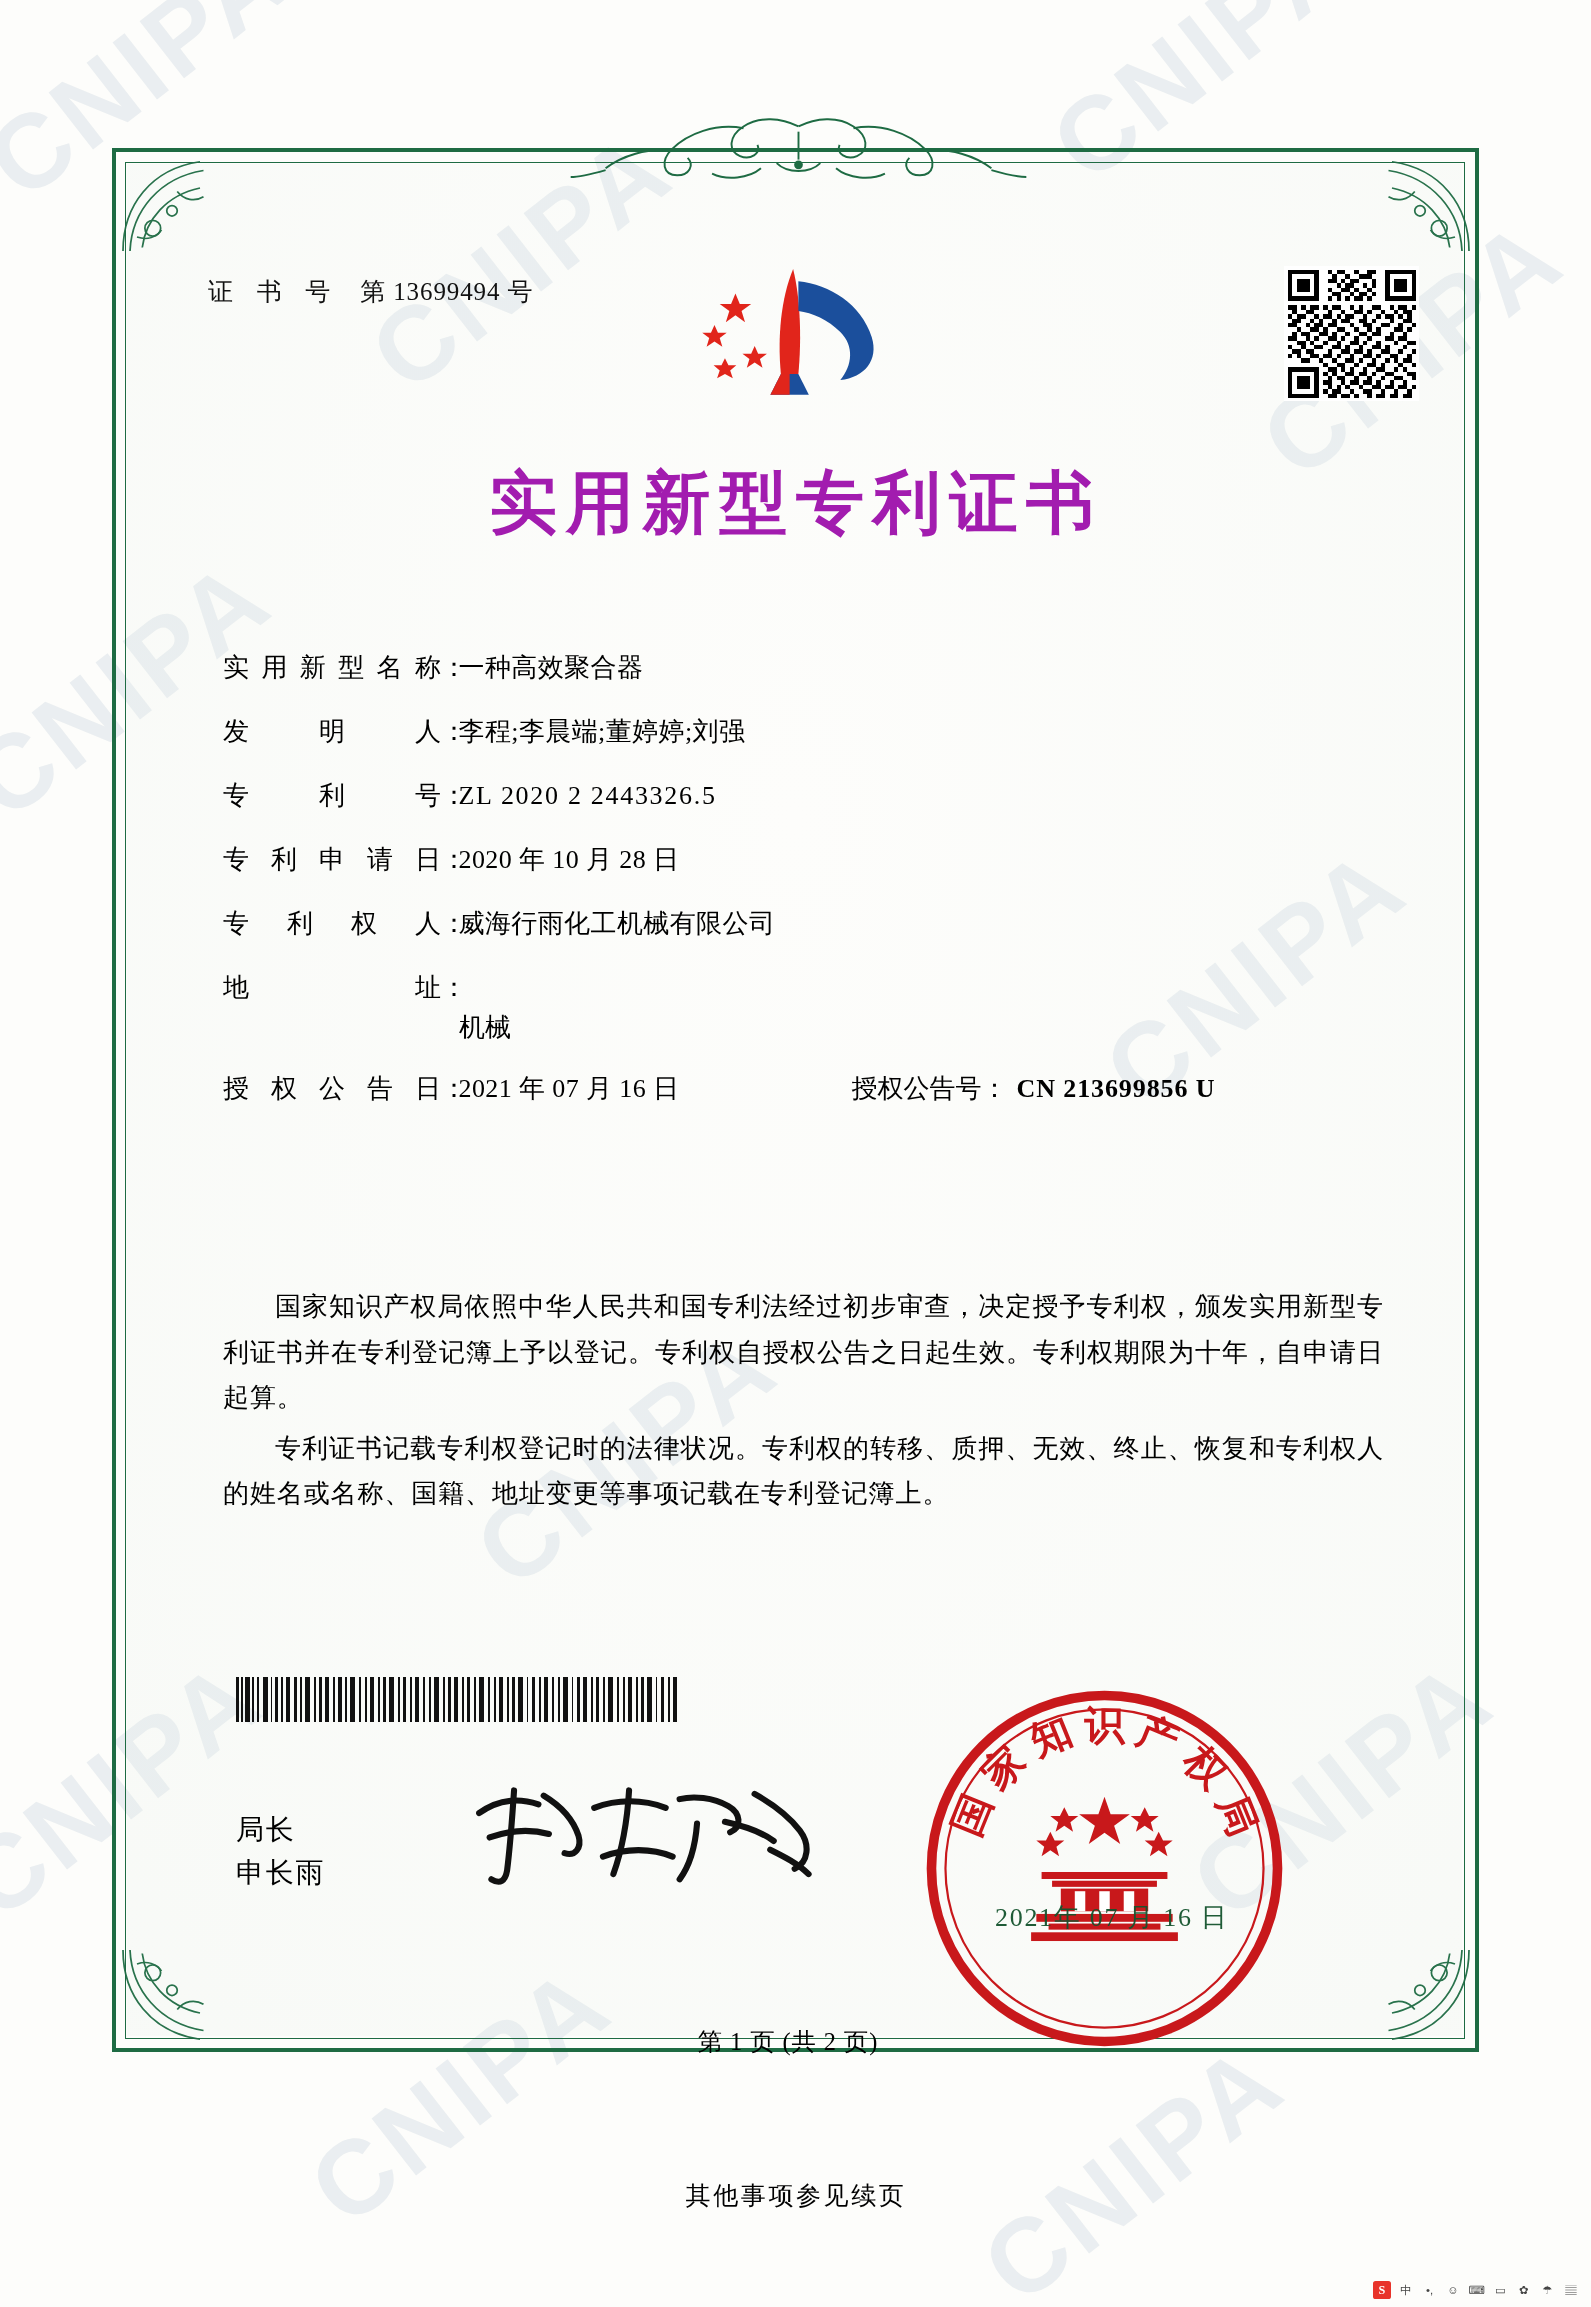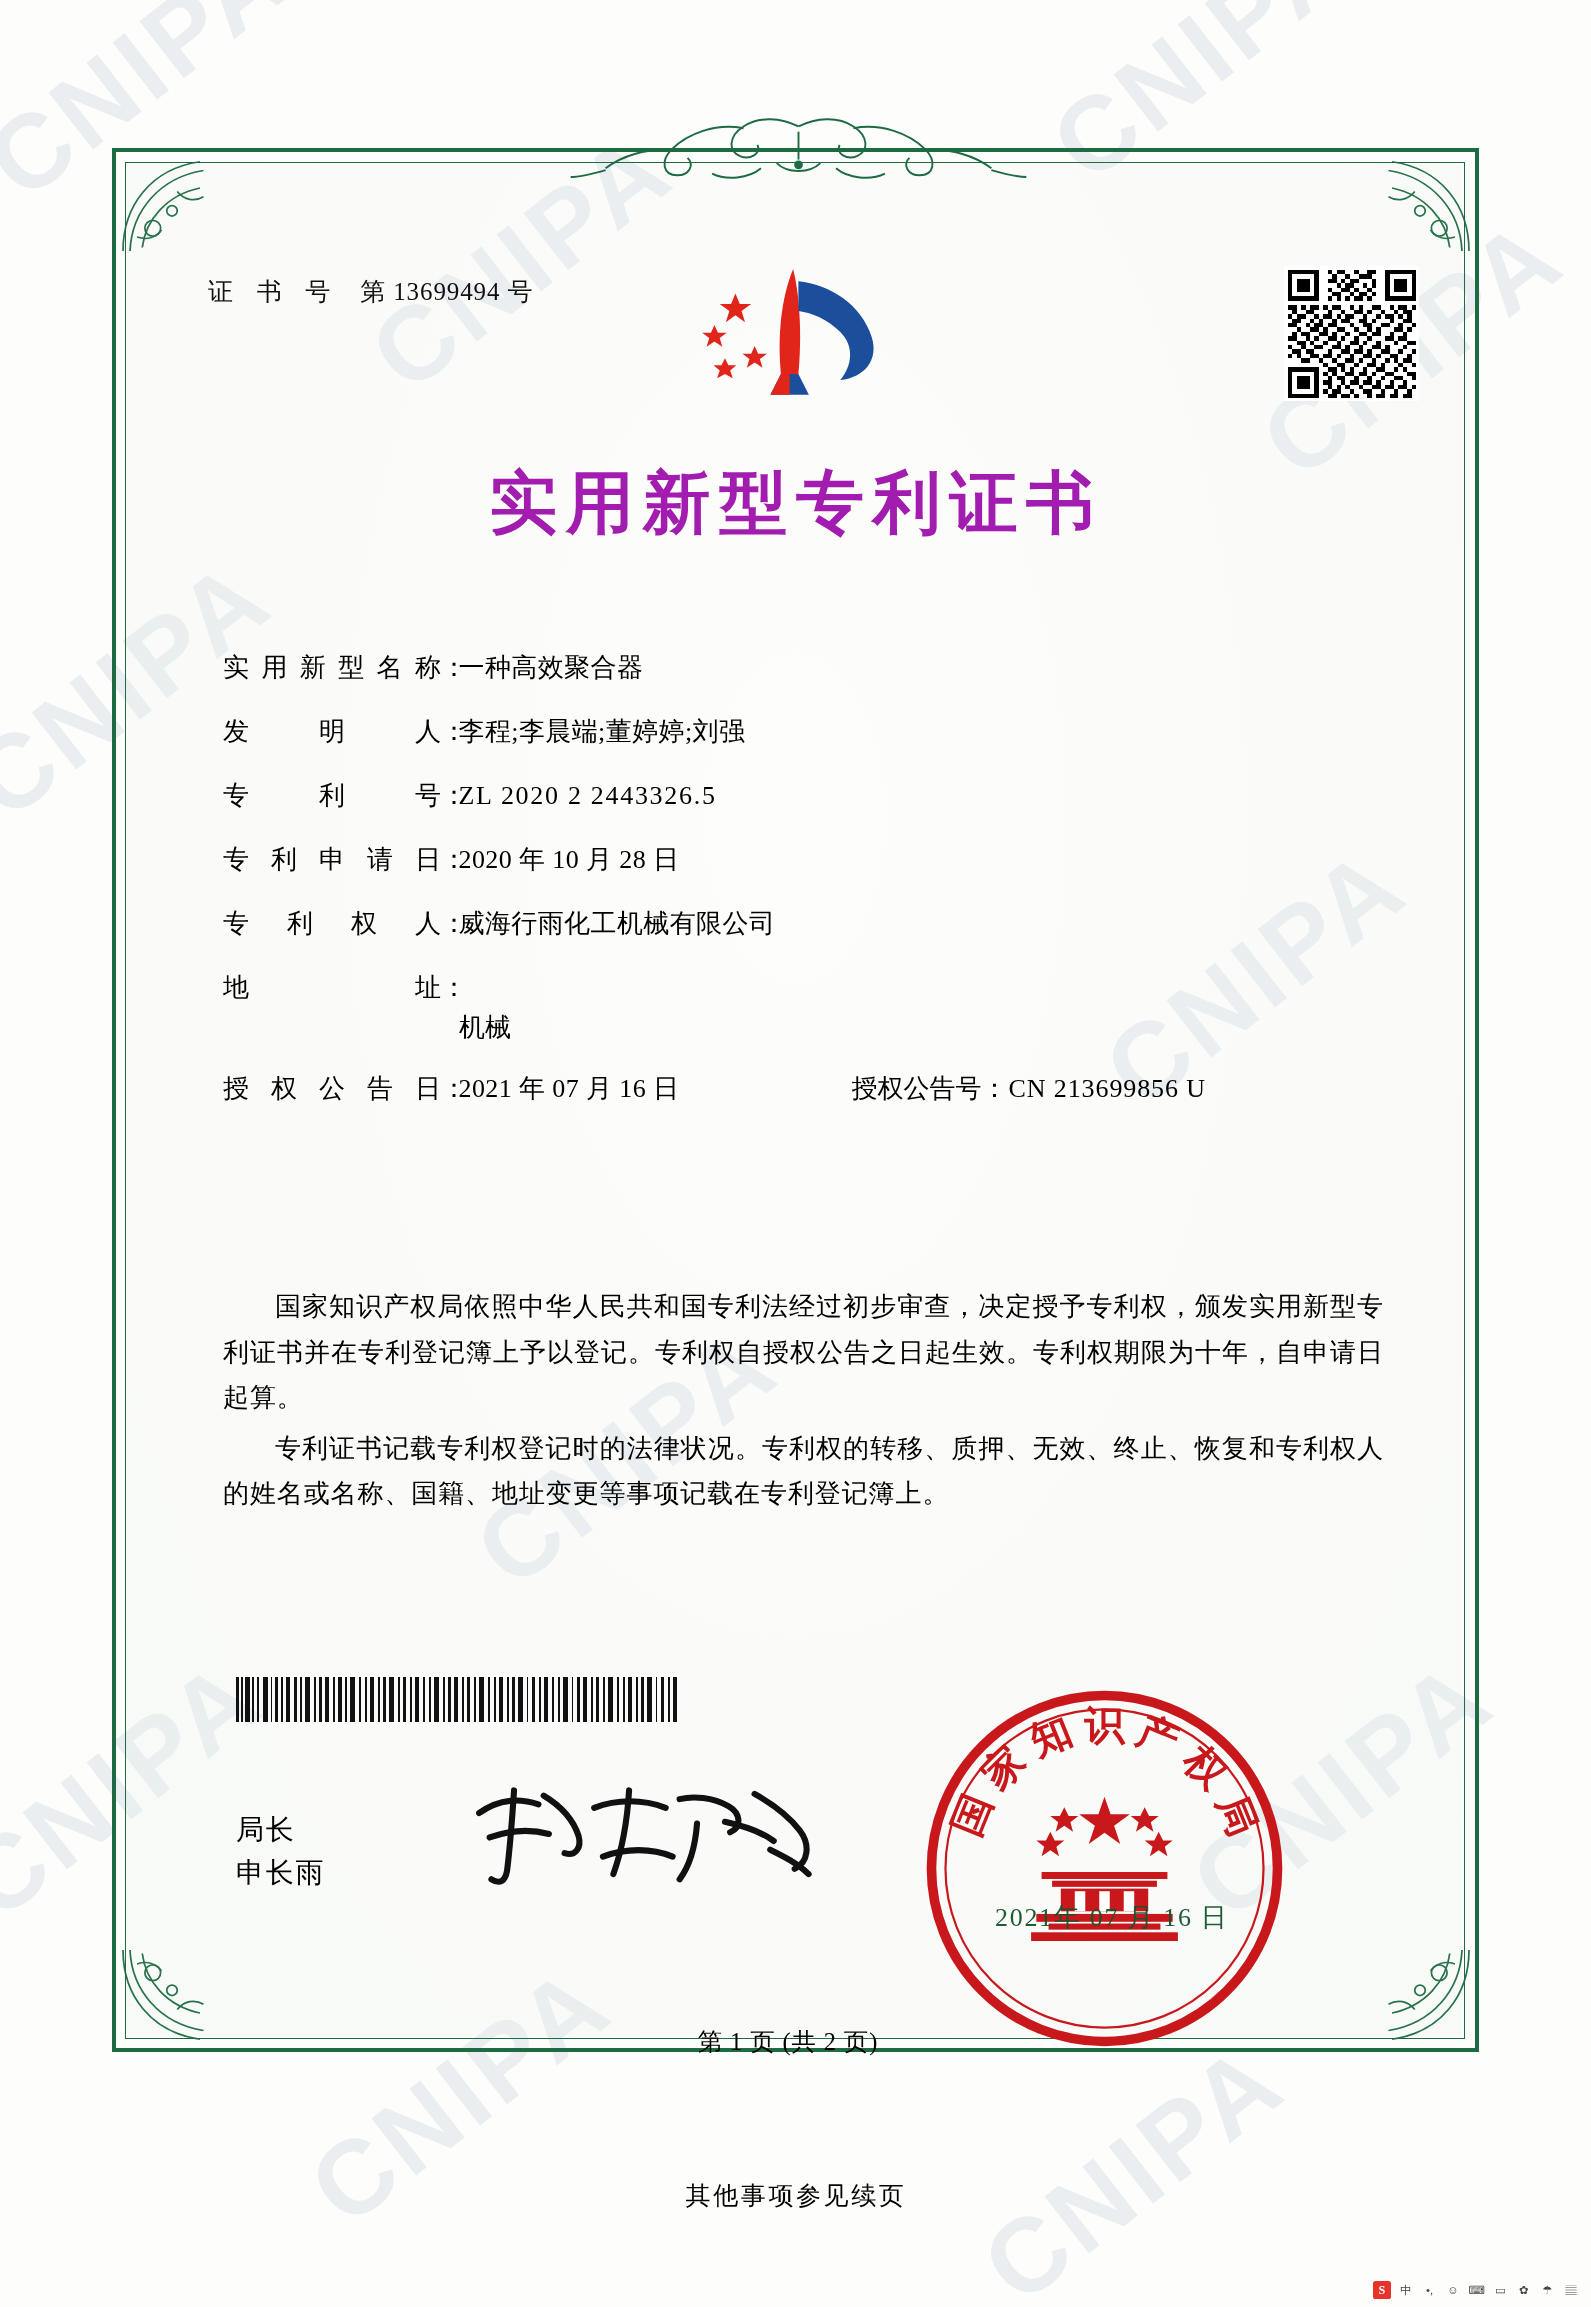--- a/index.html
+++ b/index.html
@@ -172,22 +172,23 @@
     font-size: 26px;
   }
 
   .frow.two-col .fvalue { flex: 0 0 349px; }
   .second-label {
     flex: 0 0 auto;
     margin-left: 44px;
     letter-spacing: 0;
   }
   .second-value {
-    margin-left: 1px;
+    margin-left: 9px;
     letter-spacing: 0.9px;
+    font-weight: bold;
   }
 
   
   .paras {
     position: absolute;
     left: 223px;
     top: 1284px;
     width: 1161px;
     font-size: 26px;
     line-height: 1.75;

